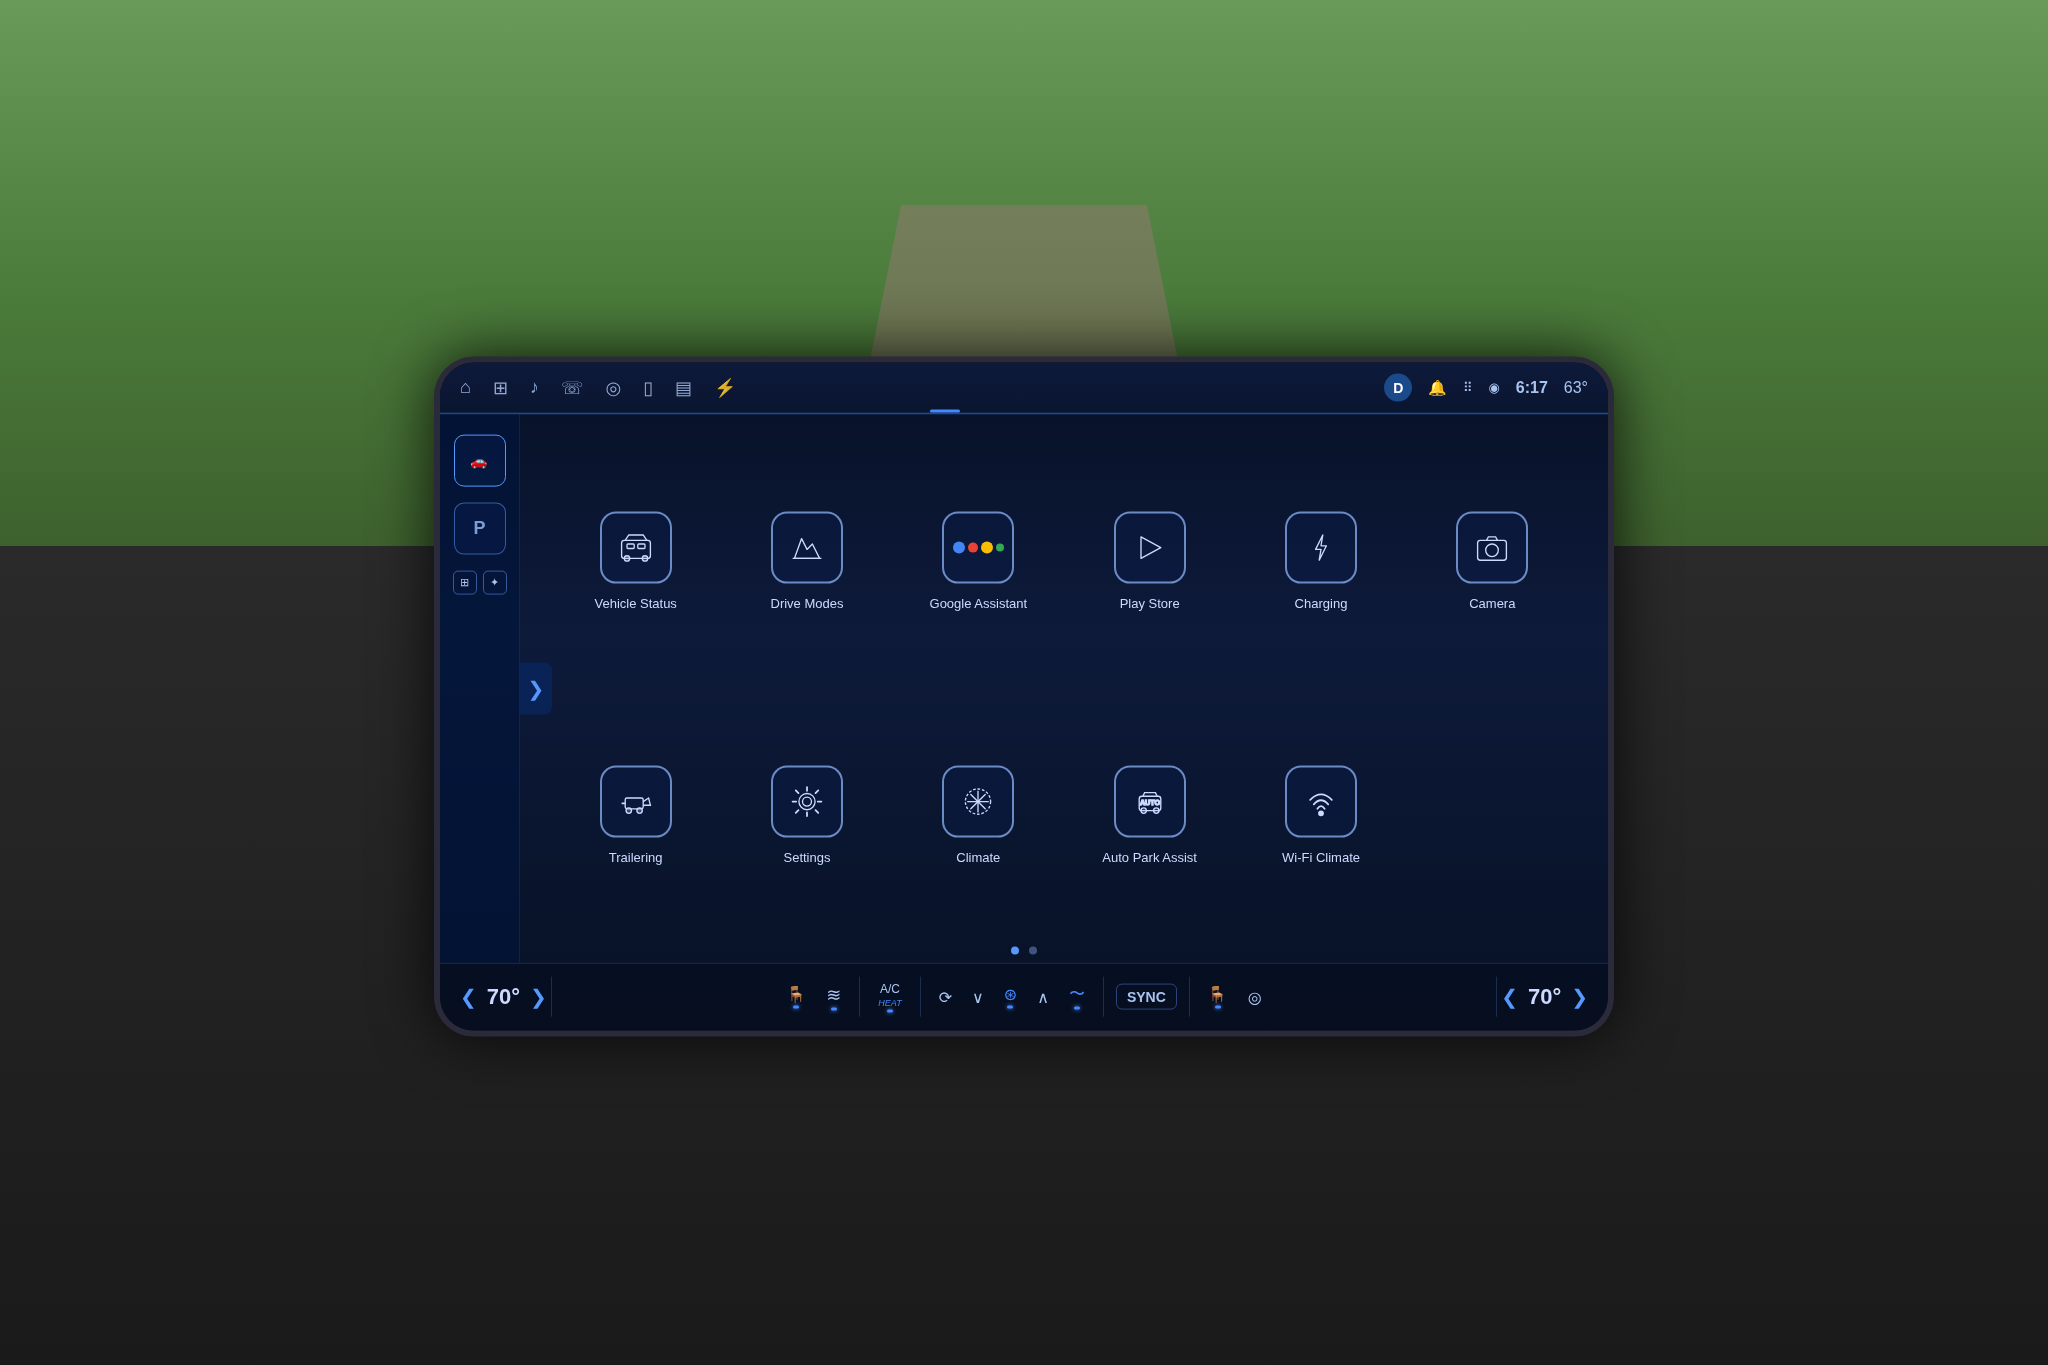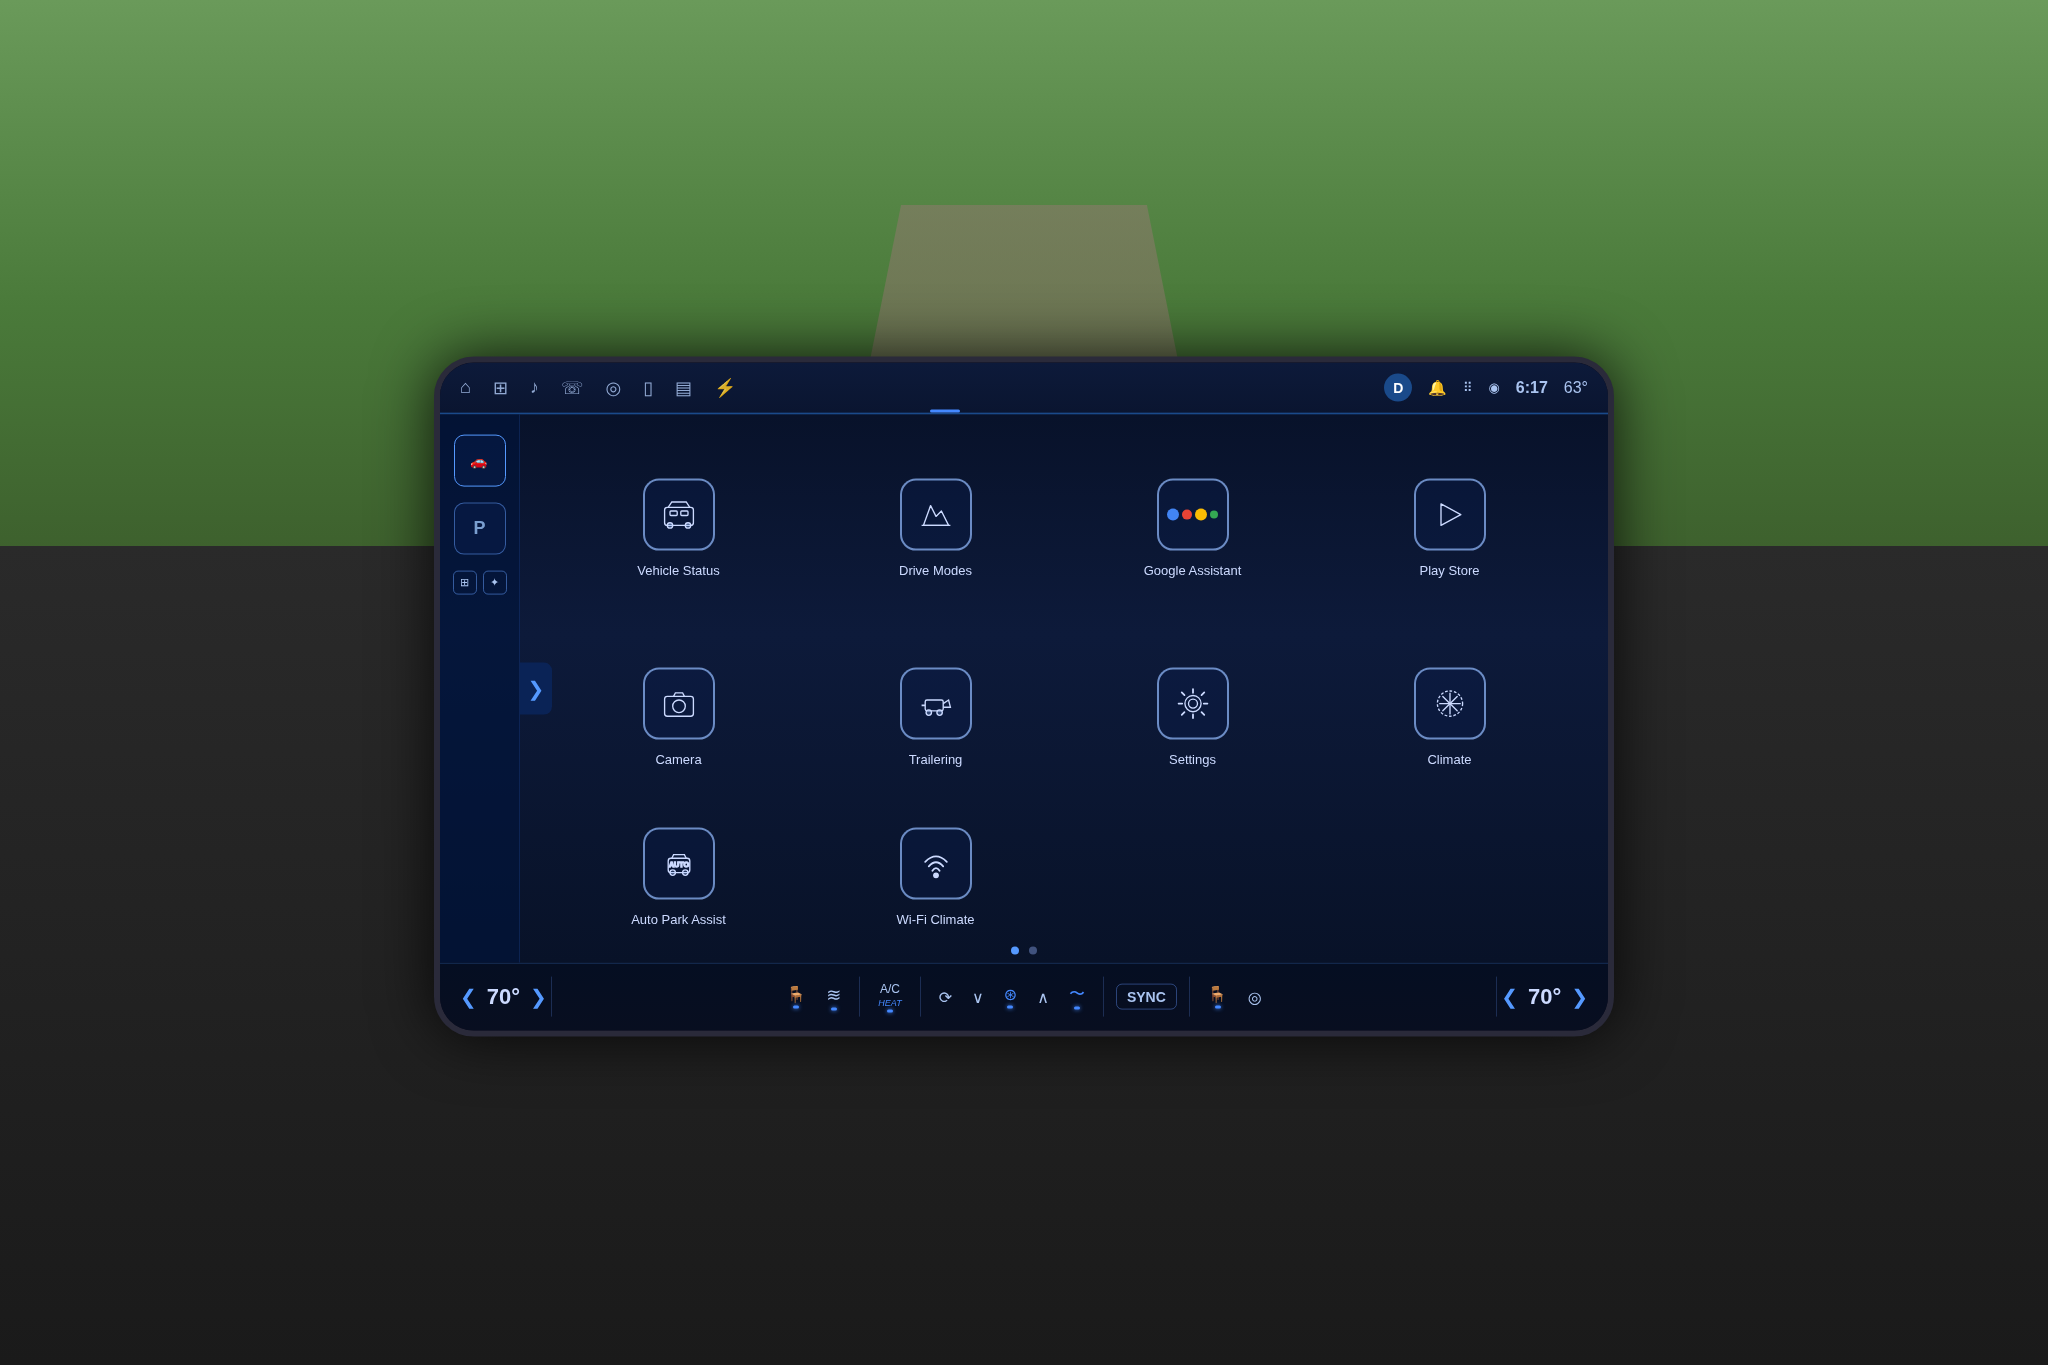--- a/index.html
+++ b/index.html
@@ -177,21 +177,21 @@
       position: absolute;
       left: 80px;
       top: 50%;
       transform: translateY(-50%);
     }
 
     
     .app-grid {
       flex: 1;
       display: grid;
-      grid-template-columns: repeat(4, 1fr);
+      grid-template-columns: repeat(6, 1fr);
       grid-template-rows: repeat(2, 1fr);
       padding: 20px 30px;
       align-items: center;
     }
 
     .app-item {
       display: flex;
       flex-direction: column;
       align-items: center;
       justify-content: center;
@@ -489,20 +489,28 @@
 
         <div class="app-item">
           <div class="app-icon-container svg-icon">
             <svg viewBox="0 0 40 40">
               <path d="M10 8 L32 20 L10 32 Z" stroke-width="1.5" stroke-linejoin="round"></path>
             </svg>
           </div>
           <span class="app-label">Play Store</span>
         </div>
 
+        <div class="app-item">
+          <div class="app-icon-container svg-icon">
+            <svg viewBox="0 0 40 40">
+                <path d="M22 6 L14 22 L20 22 L18 34 L26 18 L20 18 Z" stroke-width="1.5" stroke-linejoin="round"></path>
+              </svg>
+          </div>
+          <span class="app-label">Charging</span>
+        </div>
 
         <div class="app-item">
           <div class="app-icon-container svg-icon">
             <svg viewBox="0 0 40 40">
                 <rect x="4" y="12" width="32" height="22" rx="3" stroke-width="1.5"></rect>
                 <circle cx="20" cy="23" r="7" stroke-width="1.5"></circle>
                 <path d="M14 12 L16 8 L24 8 L26 12" stroke-width="1.5"></path>
               </svg>
           </div>
           <span class="app-label">Camera</span>

